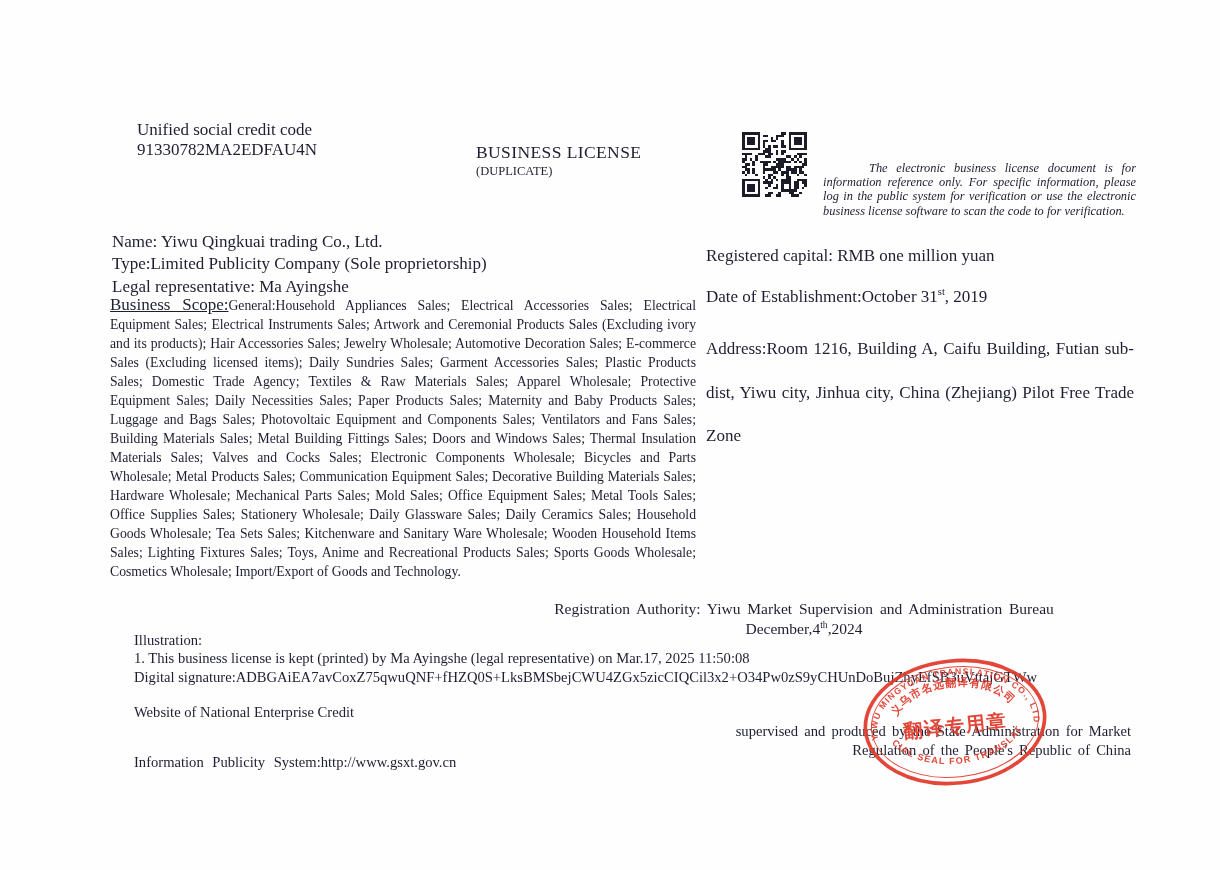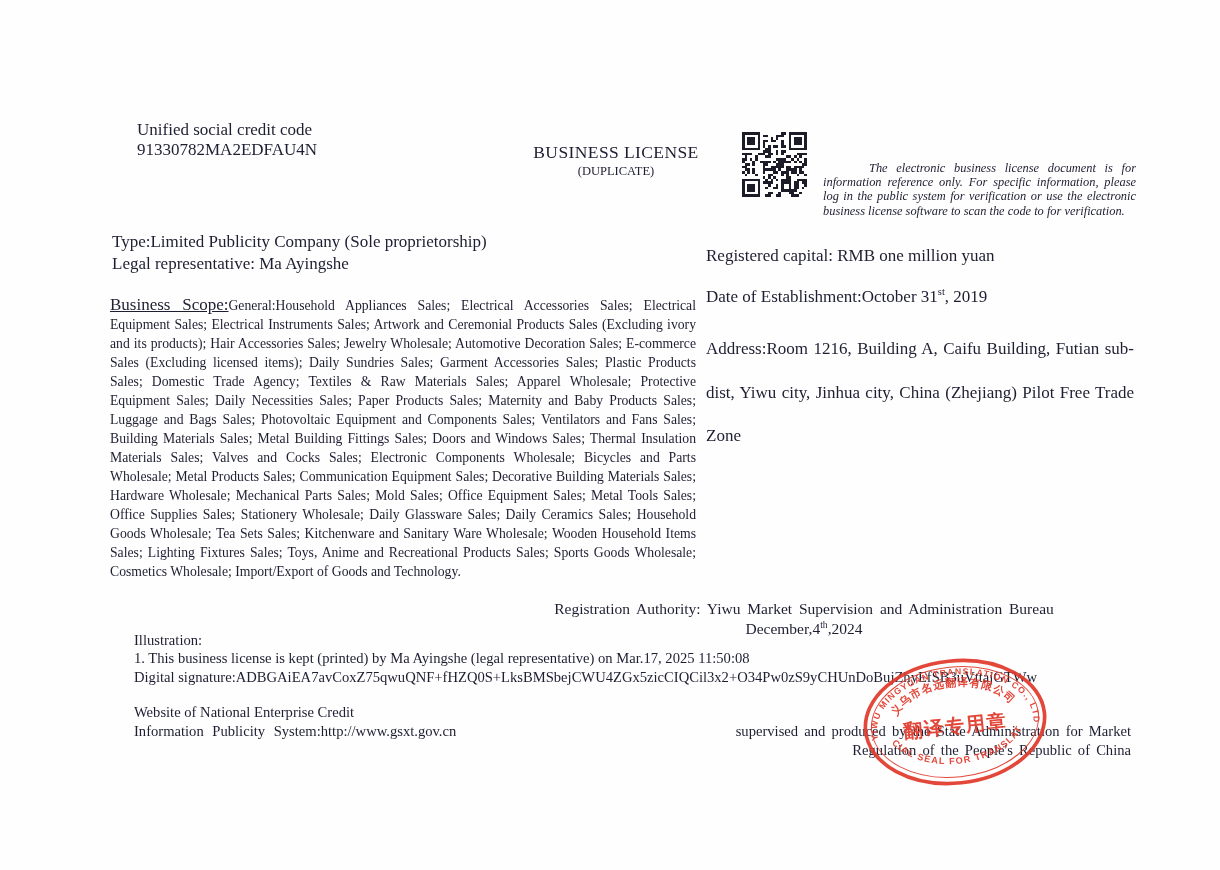--- a/index.html
+++ b/index.html
@@ -4,21 +4,21 @@
 <style>
   html,body{margin:0;padding:0;}
   body{
     width:1220px;height:870px;position:relative;background:#fefefe;
     font-family:"Liberation Serif","DejaVu Serif",serif;
     color:#1e1e32;overflow:hidden;
   }
   .abs{position:absolute;}
   
   .credit-code{left:137px;top:120px;font-size:17px;line-height:19.5px;}
-  .title-block{left:476px;top:142px;width:280px;text-align:center;}
+  .title-block{left:476px;top:142px;width:280px;text-align:left;}
   .title-main{font-size:17.5px;letter-spacing:.4px;}
   .title-sub{font-size:12.5px;margin-top:1px;}
   .qr-box{left:741px;top:132px;width:67px;height:65px;}
   .qr-box svg{width:100%;height:100%;shape-rendering:crispEdges;}
   .notice{left:823px;top:161px;width:313px;font-size:12.4px;line-height:14.2px;
     text-align:justify;text-indent:46px;font-style:italic;}
   
   .company-block{left:112px;top:231px;font-size:17px;line-height:22.3px;width:600px;}
   .scope{left:110px;top:295px;width:586px;font-size:13.7px;line-height:19px;text-align:justify;}
   .scope-label{font-size:17px;text-decoration:underline;}
@@ -27,21 +27,21 @@
   .row-date{margin-top:21px;}
   .row-address{margin-top:20px;line-height:43.5px;text-align:justify;}
   sup.sx{vertical-align:super;font-size:.62em;line-height:0;}
   
   .reg-auth{right:86px;top:599px;width:660px;text-align:center;font-size:15.5px;
     line-height:19.5px;word-spacing:3px;}
   
   .illustration{left:134px;top:631px;width:930px;font-size:14.6px;line-height:18.3px;}
   
   .website{left:134px;top:703px;font-size:14.6px;line-height:18.5px;}
-  .website .ws2{word-spacing:5px;}
+  .website .ws2{word-spacing:5px;margin-top:31px;}
   .supervised{right:89px;top:722px;width:560px;text-align:right;font-size:14.6px;
     line-height:18.5px;word-spacing:2.5px;}
   
   .seal{left:859px;top:654px;width:192px;height:136px;transform:rotate(-6deg);
     opacity:.93;pointer-events:none;}
   .seal svg{width:100%;height:100%;}
   .seal text{font-family:"Liberation Sans","DejaVu Sans",sans-serif;font-weight:bold;}
 </style>
 </head>
 <body>
@@ -268,20 +268,21 @@
         <rect x="20" y="2" width="3" height="3" fill="#1c1c28"></rect>
         <rect x="0" y="18" width="7" height="7" fill="#1c1c28"></rect>
         <rect x="1" y="19" width="5" height="5" fill="#fefefe"></rect>
         <rect x="2" y="20" width="3" height="3" fill="#1c1c28"></rect>
       </svg>
   </div>
 
   <div class="abs notice">The electronic business license document is for information reference only. For specific information, please log in the public system for verification or use the electronic business license software to scan the code to for verification.</div>
 
   <div class="abs company-block">
+    <div>Name: Yiwu Qingkuai trading Co., Ltd.</div>
     <div>Type:Limited Publicity Company (Sole proprietorship)</div>
     <div>Legal representative: Ma Ayingshe</div>
   </div>
 
   <div class="abs scope"><span class="scope-label">Business Scope:</span><span>General:Household Appliances Sales; Electrical Accessories Sales; Electrical Equipment Sales; Electrical Instruments Sales; Artwork and Ceremonial Products Sales (Excluding ivory and its products); Hair Accessories Sales; Jewelry Wholesale; Automotive Decoration Sales; E-commerce Sales (Excluding licensed items); Daily Sundries Sales; Garment Accessories Sales; Plastic Products Sales; Domestic Trade Agency; Textiles &amp; Raw Materials Sales; Apparel Wholesale; Protective Equipment Sales; Daily Necessities Sales; Paper Products Sales; Maternity and Baby Products Sales; Luggage and Bags Sales; Photovoltaic Equipment and Components Sales; Ventilators and Fans Sales; Building Materials Sales; Metal Building Fittings Sales; Doors and Windows Sales; Thermal Insulation Materials Sales; Valves and Cocks Sales; Electronic Components Wholesale; Bicycles and Parts Wholesale; Metal Products Sales; Communication Equipment Sales; Decorative Building Materials Sales; Hardware Wholesale; Mechanical Parts Sales; Mold Sales; Office Equipment Sales; Metal Tools Sales; Office Supplies Sales; Stationery Wholesale; Daily Glassware Sales; Daily Ceramics Sales; Household Goods Wholesale; Tea Sets Sales; Kitchenware and Sanitary Ware Wholesale; Wooden Household Items Sales; Lighting Fixtures Sales; Toys, Anime and Recreational Products Sales; Sports Goods Wholesale; Cosmetics Wholesale; Import/Export of Goods and Technology.</span></div>
 
   <div class="abs right-col">
     <div>Registered capital: RMB one million yuan</div>
     <div class="row-date"><span>Date of Establishment:October 31</span><sup class="sx">st</sup><span>, 2019</span></div>
     <div class="row-address">Address:Room 1216, Building A, Caifu Building, Futian sub-dist, Yiwu city, Jinhua city, China (Zhejiang) Pilot Free Trade Zone</div>

